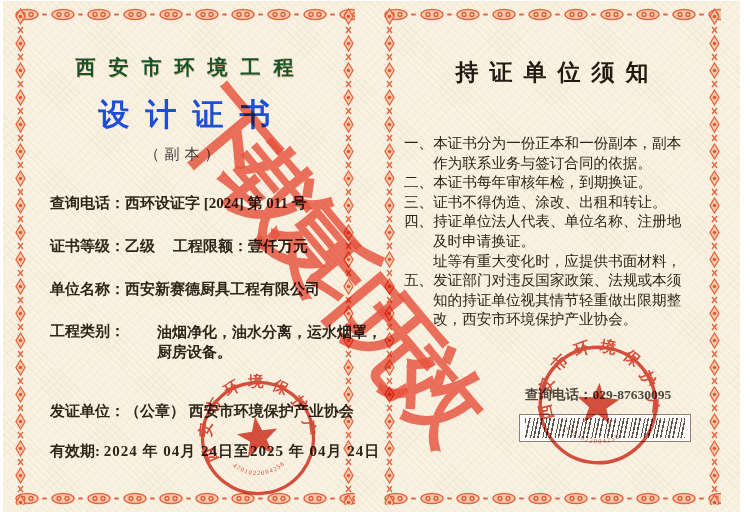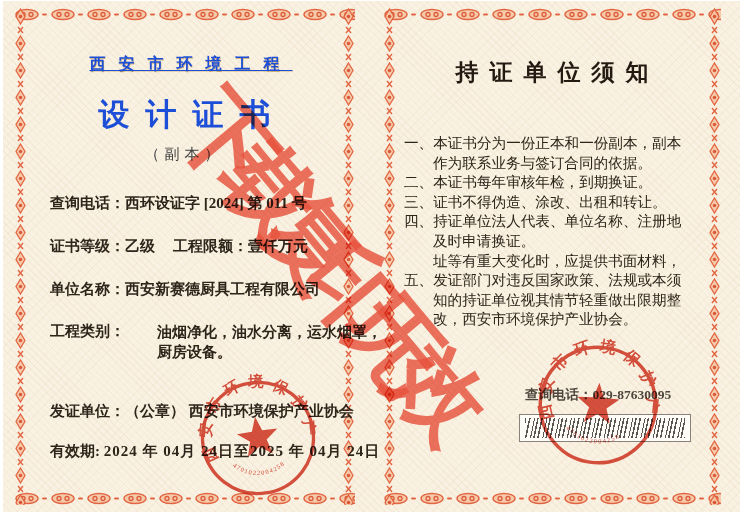--- a/index.html
+++ b/index.html
@@ -20,21 +20,21 @@
   .bstrip{position:absolute;opacity:.92;}
   .b-top{left:0;top:0;width:100%;height:13px;}
   .b-bot{left:0;bottom:0;width:100%;height:13px;}
   .b-left{left:0;top:0;width:13px;height:100%;}
   .b-right{right:0;top:0;width:13px;height:100%;}
 
   .abs{position:absolute;white-space:nowrap;}
   .ctr{left:0;width:100%;text-align:center;}
 
   
-  .lp-title1{top:46px;font-size:16px;font-weight:bold;letter-spacing:13px;text-indent:13px;color:#1d4ed8;text-shadow:0.5px 0.5px 0 rgba(160,110,20,.45);text-decoration:underline;}
+  .lp-title1{top:46px;font-size:20px;font-weight:bold;letter-spacing:13px;text-indent:13px;color:#14532d;text-shadow:0.5px 0.5px 0 rgba(160,110,20,.45);}
   .lp-title2{top:86px;font-size:31px;font-weight:bold;letter-spacing:16px;text-indent:16px;color:#1d4ed8;}
   .lp-sub{top:137px;font-size:15px;letter-spacing:5px;color:#404040;}
   .field{left:36px;font-size:15px;font-weight:bold;color:#2d241a;}
   .f1{top:186px;} .f2{top:229px;} .f3{top:272px;} .f4{top:314px;display:flex;} .f5{top:394px;} .f6{top:434px;}
   .gap{display:inline-block;width:18px;}
   .catlines div{line-height:20px;margin-left:32px;}
   .f6 .val{letter-spacing:1px;}
 
   
   .rp-title{top:49px;font-size:23px;letter-spacing:11px;text-indent:11px;color:#241a12;font-weight:600;}

